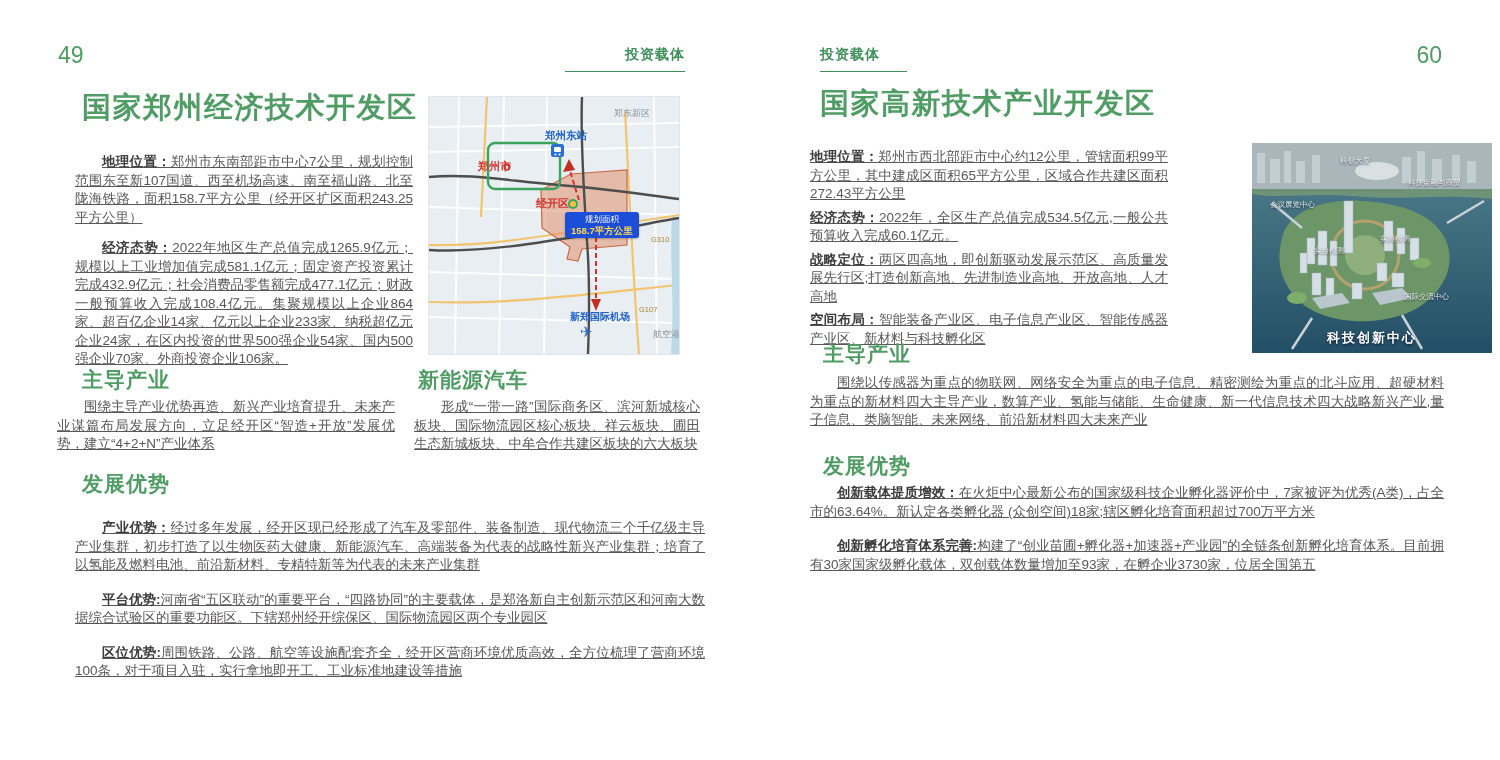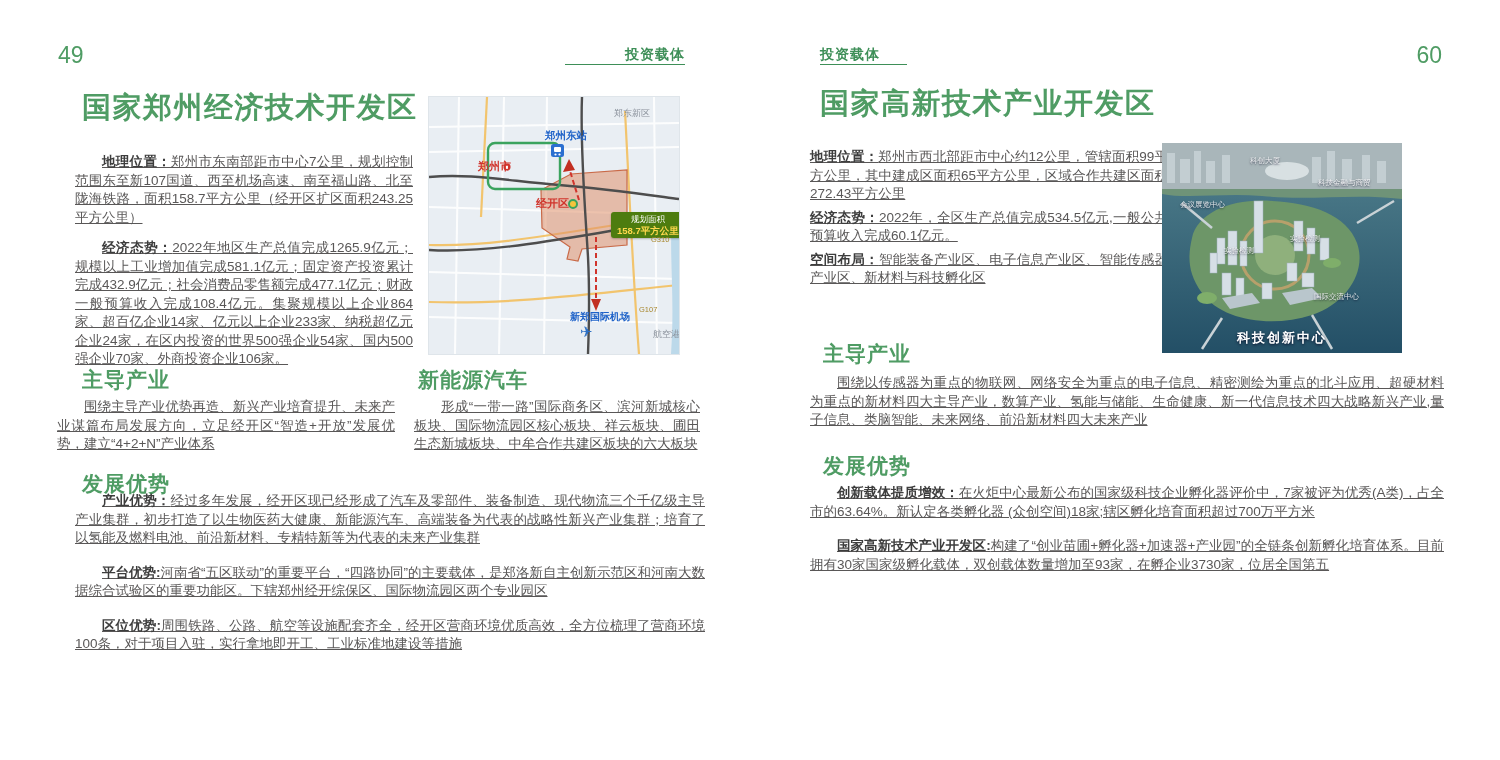--- a/index.html
+++ b/index.html
@@ -5,48 +5,47 @@
   html,body{margin:0;padding:0;}
   body{
     width:1500px;height:760px;position:relative;overflow:hidden;
     background:#ffffff;color:#595757;
     font-family:"Liberation Sans","DejaVu Sans",sans-serif;
   }
   .abs{position:absolute;}
   .pageno{font-size:23px;color:#4f9c64;}
   .tab{
     font-size:14px;font-weight:bold;color:#3e8f58;
-    border-bottom:1.5px solid #3e8f58;letter-spacing:1px;
+    padding-bottom:7px;border-bottom:1.5px solid #3e8f58;letter-spacing:1px;
   }
   .tab-right{text-align:right;}
   .doc-title{font-size:29px;font-weight:bold;color:#4f9c64;letter-spacing:1.5px;white-space:nowrap;}
   .sec-head{font-size:21px;font-weight:bold;color:#4f9c64;letter-spacing:1px;}
   .p{font-size:13.5px;line-height:18.5px;text-align:justify;margin:0 0 12px 0;color:#595757;text-decoration:underline;}
   .p b{color:#3d3d3d;}
   .indent{text-indent:2em;}
   .tight .p{margin-bottom:5px;}
   .items .p{margin-bottom:16px;}
   
   .map{left:428px;top:96px;width:250px;height:257px;overflow:hidden;border:1px solid #dfe5ea;}
   .map svg{display:block;}
   .mlbl{position:absolute;white-space:nowrap;line-height:1;}
   .m-gray{color:#8b929c;font-size:9px;}
   .m-road{color:#a8872f;font-size:7.5px;}
   .m-blue{color:#1e62c8;font-weight:bold;font-size:10.5px;}
   .m-red{color:#d0342c;font-weight:bold;font-size:11px;}
   .m-box{
-    background:#4d7c0f;border-radius:3px;padding:3px 6px;text-align:center;
+    background:#1d4ed8;border-radius:3px;padding:3px 6px;text-align:center;
     box-shadow:0 1px 2px rgba(0,0,0,.25);
-    margin-left:46px;
   }
   .m-box .l1{color:#ffffff;font-size:8.5px;display:block;}
   .m-box .l2{color:#ffd84d;font-size:9.5px;font-weight:bold;display:block;margin-top:2px;}
   .m-plane{color:#2c6fc4;font-size:15px;font-family:"DejaVu Sans",sans-serif;}
   
-  .photo{left:1162px;top:143px;width:240px;height:210px;overflow:hidden;}
+  .photo{left:1252px;top:143px;width:240px;height:210px;overflow:hidden;}
   .plbl{position:absolute;color:rgba(255,255,255,.88);font-size:7.5px;line-height:1;
         text-shadow:0 1px 2px rgba(0,0,30,.7);white-space:nowrap;}
   .pcap{position:absolute;left:0;right:0;text-align:center;color:#ffffff;font-size:13px;
         font-weight:bold;letter-spacing:2px;text-shadow:0 1px 3px rgba(0,0,30,.8);}
 </style>
 </head>
 <body>
 
 <div class="abs pageno" style="left:58px;top:42px;">49</div>
 
@@ -121,34 +120,35 @@
 <div class="abs" style="left:57px;top:398px;width:338px;">
   <p class="p indent">围绕主导产业优势再造、新兴产业培育提升、未来产业谋篇布局发展方向，立足经开区“智造+开放”发展优势，建立“4+2+N”产业体系</p>
 </div>
 
 <div class="abs sec-head" style="left:418px;top:366px;">新能源汽车</div>
 <div class="abs" style="left:414px;top:398px;width:286px;">
   <p class="p indent">形成“一带一路”国际商务区、滨河新城核心板块、国际物流园区核心板块、祥云板块、圃田生态新城板块、中牟合作共建区板块的六大板块</p>
 </div>
 
 <div class="abs sec-head" style="left:82px;top:470px;">发展优势</div>
-<div class="abs items" style="left:75px;top:492px;width:630px;">
+<div class="abs items" style="left:75px;top:519px;width:630px;">
   <p class="p indent"><b>产业优势：</b><span>经过多年发展，经开区现已经形成了汽车及零部件、装备制造、现代物流三个千亿级主导产业集群，初步打造了以生物医药大健康、新能源汽车、高端装备为代表的战略性新兴产业集群；培育了以氢能及燃料电池、前沿新材料、专精特新等为代表的未来产业集群</span></p>
   <p class="p indent"><b>平台优势:</b><span>河南省“五区联动”的重要平台，“四路协同”的主要载体，是郑洛新自主创新示范区和河南大数据综合试验区的重要功能区。下辖郑州经开综保区、国际物流园区两个专业园区</span></p>
   <p class="p indent"><b>区位优势:</b><span>周围铁路、公路、航空等设施配套齐全，经开区营商环境优质高效，全方位梳理了营商环境100条，对于项目入驻，实行拿地即开工、工业标准地建设等措施</span></p>
 </div>
 
 <div class="abs tab" style="left:820px;top:46px;width:87px;">投资载体</div>
 <div class="abs pageno" style="left:1402px;top:42px;width:40px;text-align:right;">60</div>
 
 <div class="abs doc-title" style="left:820px;top:84px;">国家高新技术产业开发区</div>
 
 <div class="abs tight" style="left:810px;top:148px;width:358px;">
   <p class="p"><b>地理位置：</b><span>郑州市西北部距市中心约12公里，管辖面积99平方公里，其中建成区面积65平方公里，区域合作共建区面积272.43平方公里</span></p>
   <p class="p"><b>经济态势：</b><span>2022年，全区生产总值完成534.5亿元,一般公共预算收入完成60.1亿元。</span></p>
+  <p class="p"><b>战略定位：</b><span>两区四高地，即创新驱动发展示范区、高质量发展先行区;打造创新高地、先进制造业高地、开放高地、人才高地</span></p>
   <p class="p"><b>空间布局：</b><span>智能装备产业区、电子信息产业区、智能传感器产业区、新材料与科技孵化区</span></p>
 </div>
 
 <div class="abs photo">
   <svg width="240" height="210" viewBox="0 0 240 210">
     <defs>
       <linearGradient id="water" x1="0" y1="0" x2="0" y2="1">
         <stop offset="0" stop-color="#53828f"></stop>
           <stop offset="1" stop-color="#234f66"></stop>
       </linearGradient>
@@ -212,14 +212,14 @@
 </div>
 
 <div class="abs sec-head" style="left:823px;top:340px;">主导产业</div>
 <div class="abs" style="left:810px;top:374px;width:634px;">
   <p class="p indent">围绕以传感器为重点的物联网、网络安全为重点的电子信息、精密测绘为重点的北斗应用、超硬材料为重点的新材料四大主导产业，数算产业、氢能与储能、生命健康、新一代信息技术四大战略新兴产业,量子信息、类脑智能、未来网络、前沿新材料四大未来产业</p>
 </div>
 
 <div class="abs sec-head" style="left:823px;top:452px;">发展优势</div>
 <div class="abs items" style="left:810px;top:484px;width:634px;">
   <p class="p indent"><b>创新载体提质增效：</b><span>在火炬中心最新公布的国家级科技企业孵化器评价中，7家被评为优秀(A类)，占全市的63.64%。新认定各类孵化器 (众创空间)18家;辖区孵化培育面积超过700万平方米</span></p>
-  <p class="p indent"><b>国家高新技术产业开发区:</b><span>构建了“创业苗圃+孵化器+加速器+产业园”的全链条创新孵化培育体系。目前拥有30家国家级孵化载体，双创载体数量增加至93家，在孵企业3730家，位居全国第五</span></p>
+  <p class="p indent"><b>创新孵化培育体系完善:</b><span>构建了“创业苗圃+孵化器+加速器+产业园”的全链条创新孵化培育体系。目前拥有30家国家级孵化载体，双创载体数量增加至93家，在孵企业3730家，位居全国第五</span></p>
 </div>
 
 </body></html>

